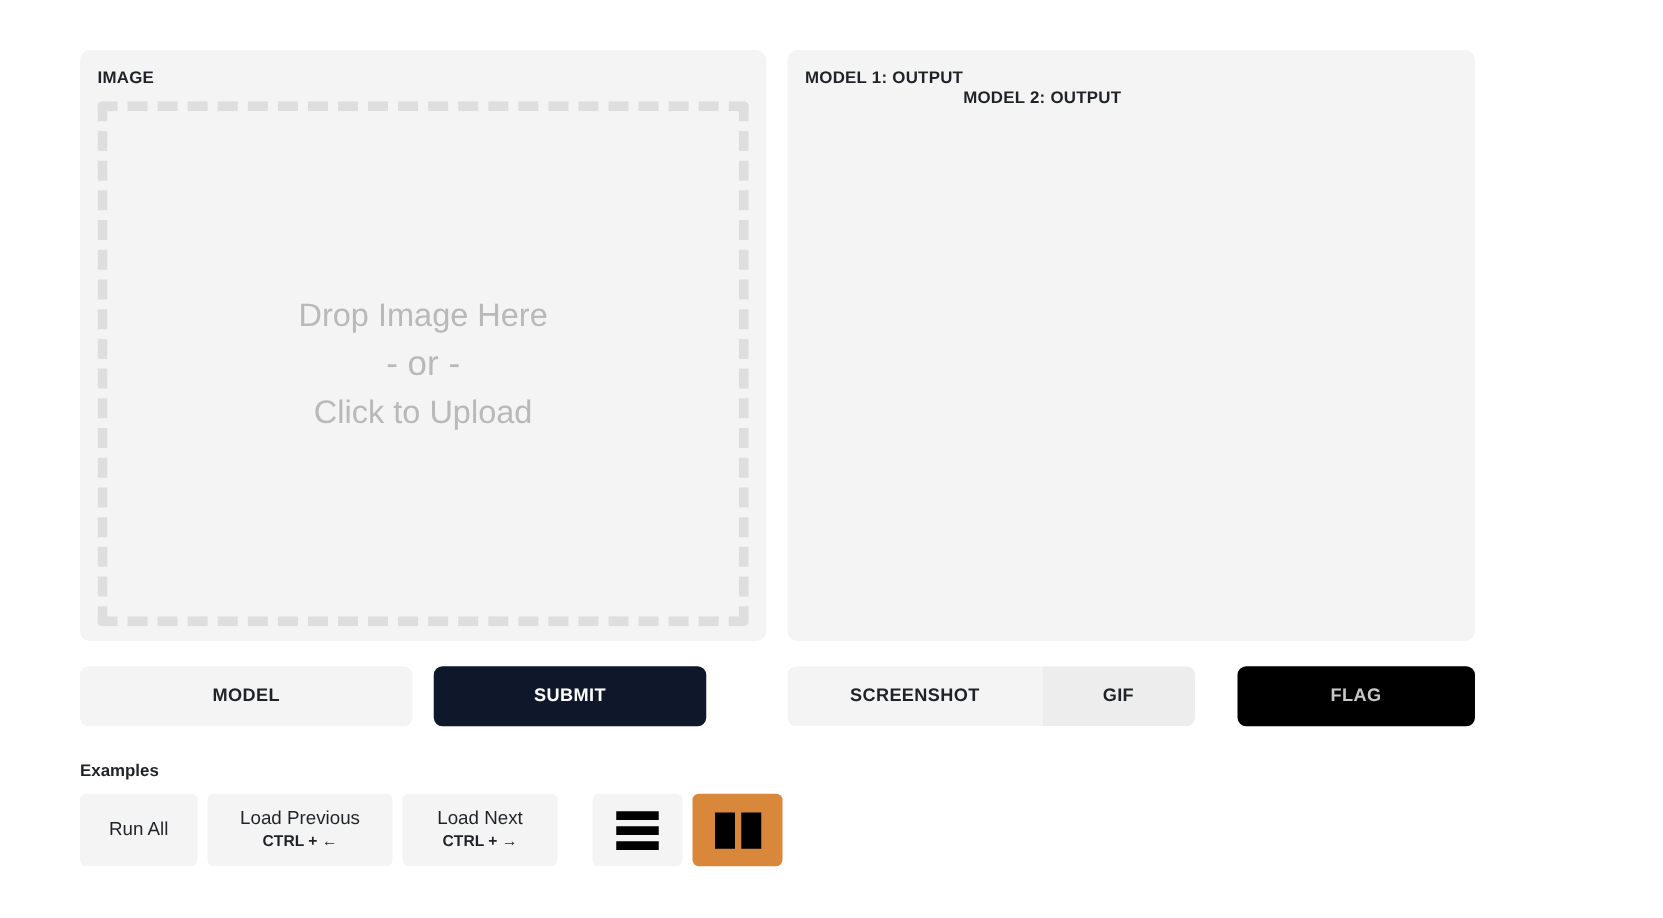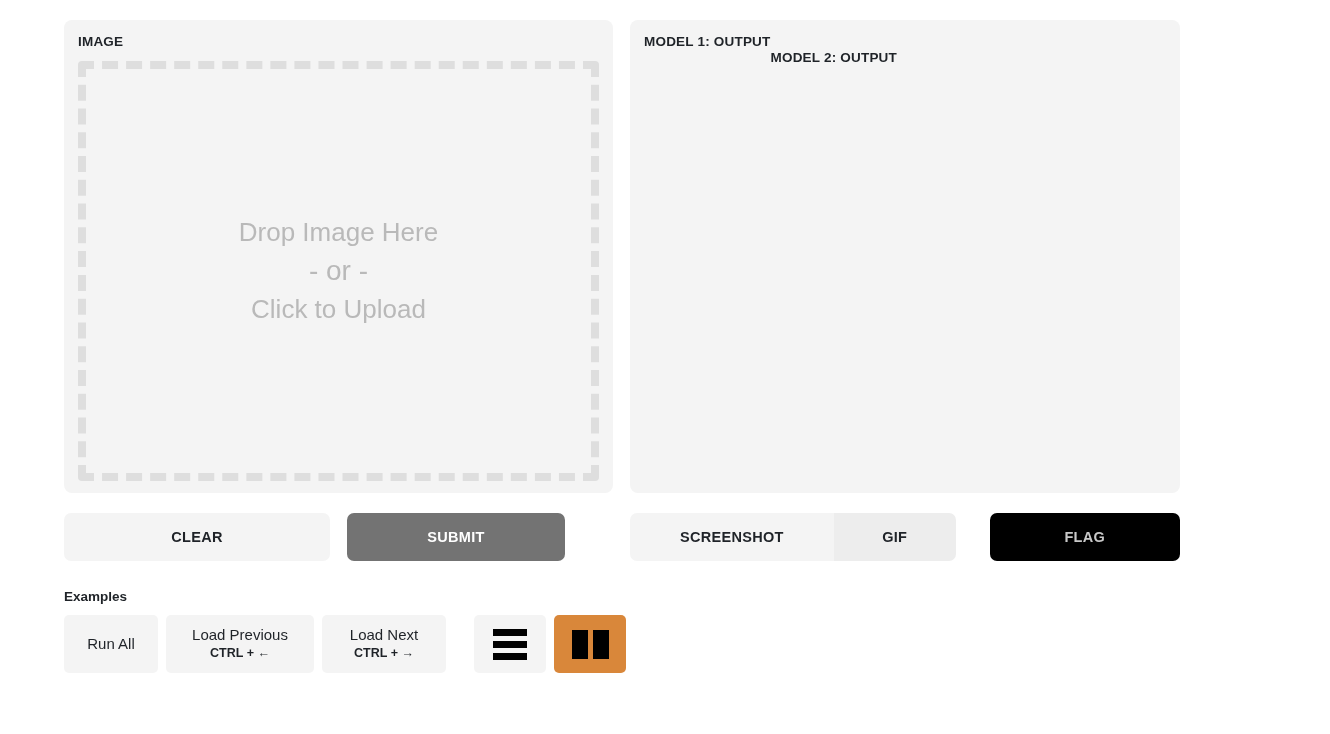--- a/index.html
+++ b/index.html
@@ -12,21 +12,21 @@
     height: 734px;
     font-family: "Liberation Sans", sans-serif;
     color: #1f2328;
     overflow: hidden;
     position: relative;
   }
 
   .app {
     position: absolute;
     left: 64px;
-    top: 20px;
+    top: 40px;
     width: 1116px;
   }
 
   
   .top-row {
     display: flex;
     gap: 17px;
     align-items: stretch;
   }
 
@@ -132,21 +132,21 @@
     align-items: center;
     justify-content: center;
     cursor: pointer;
     box-sizing: border-box;
     padding: 0;
   }
 
   .btn-clear { width: 266px; }
   .btn-submit {
     width: 218px;
-    background: #737373;
+    background: #0f172a;
     color: #ffffff;
   }
 
   .segmented {
     display: flex;
     border-radius: 7px;
     overflow: hidden;
     width: 342px;
   }
   .btn-screenshot {
@@ -276,21 +276,21 @@
       <div class="output-block-2">
         <div class="panel-label">MODEL 2: OUTPUT</div>
         <div class="output-body"></div>
       </div>
     </div>
 
   </div>
 
   <div class="action-row">
     <div class="action-col">
-      <button class="btn btn-clear">CLEAR</button>
+      <button class="btn btn-clear">MODEL</button>
       <button class="btn btn-submit">SUBMIT</button>
     </div>
     <div class="action-col right">
       <div class="segmented">
         <button class="btn btn-screenshot">SCREENSHOT</button>
         <button class="btn btn-gif">GIF</button>
       </div>
       <button class="btn btn-flag">FLAG</button>
     </div>
   </div>

